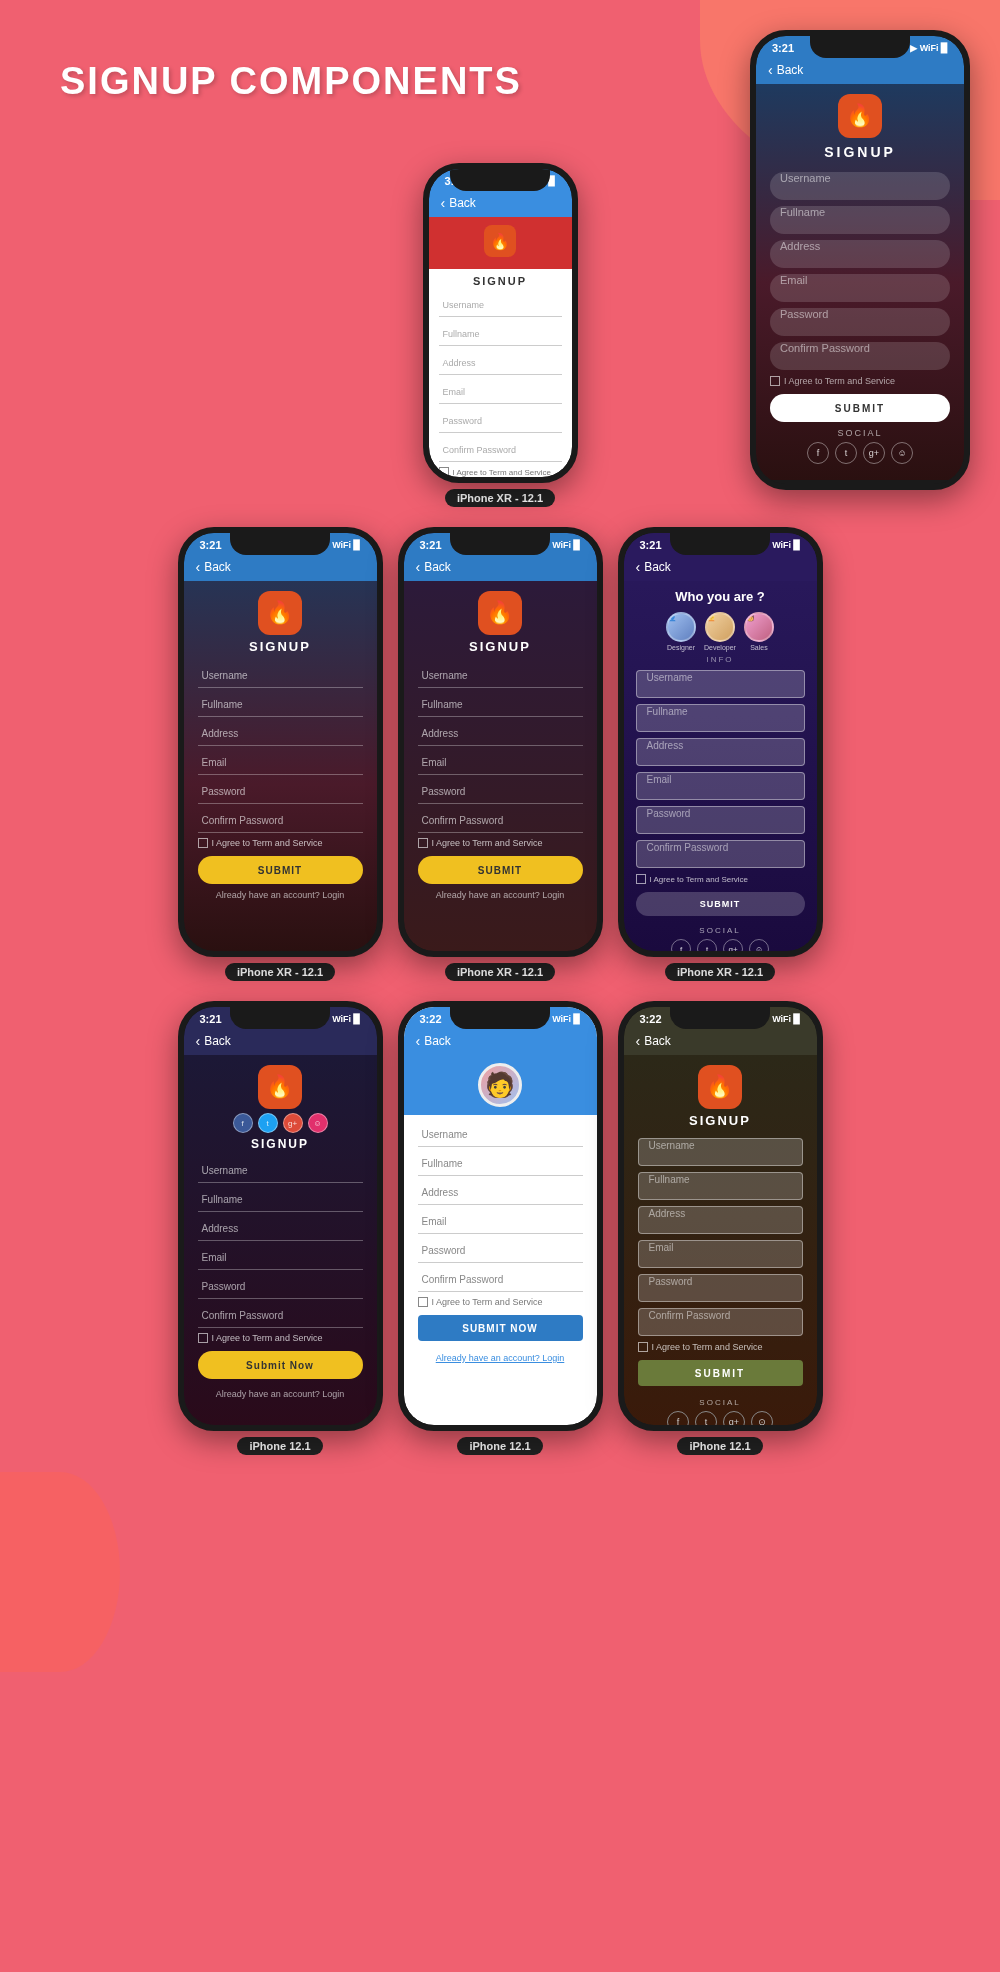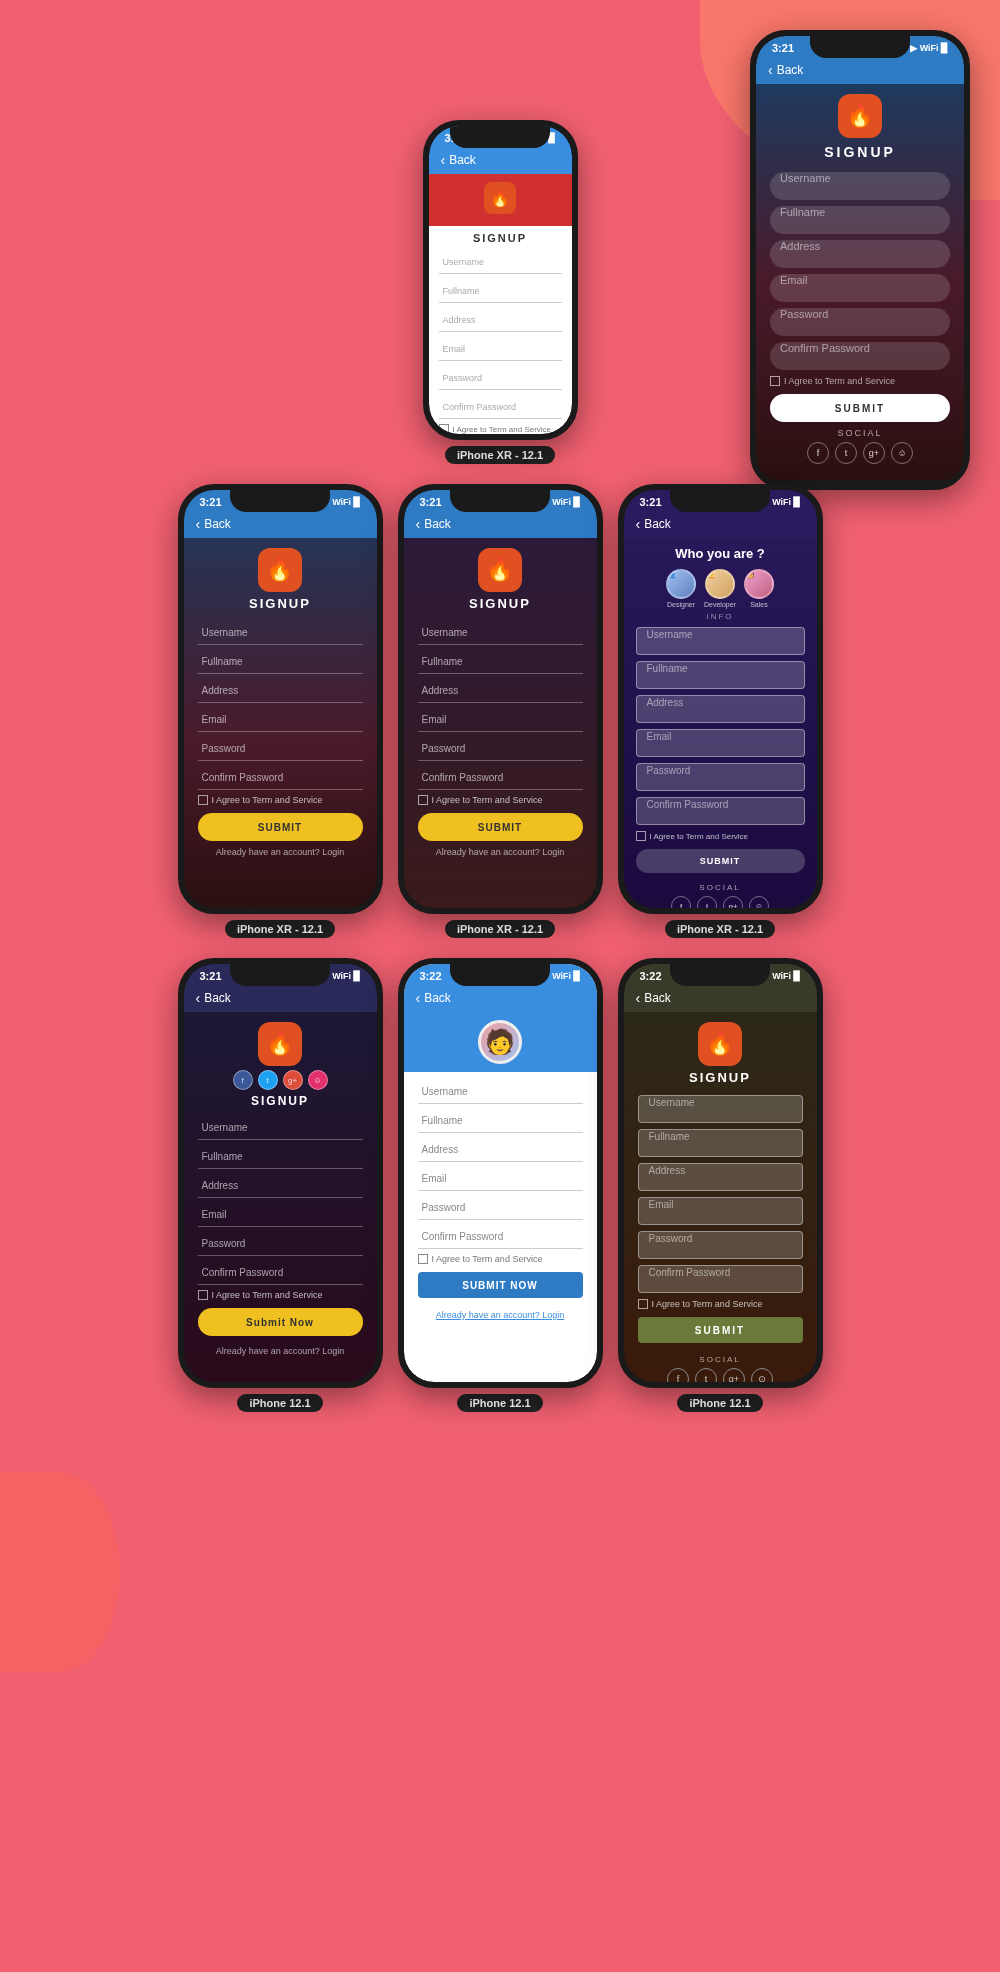--- a/index.html
+++ b/index.html
@@ -290,20 +290,21 @@
       border: 3px solid #eee;
     }
   </style>
 </head>
 <body>
 
 <div class="bg-blob-top-right"></div>
 <div class="bg-blob-bottom-left"></div>
 
 <div class="header-section">
+  <div class="section-title">SIGNUP COMPONENTS</div>
 </div>
 
 <div style="position:absolute; top:30px; right:30px;">
   <div class="phone" style="width:220px; height:460px;">
     <div class="phone-screen">
 
       <div class="status-bar dark">
         <span>3:21</span>
         <div class="status-icons">
             <span>▶ WiFi ▉</span>

